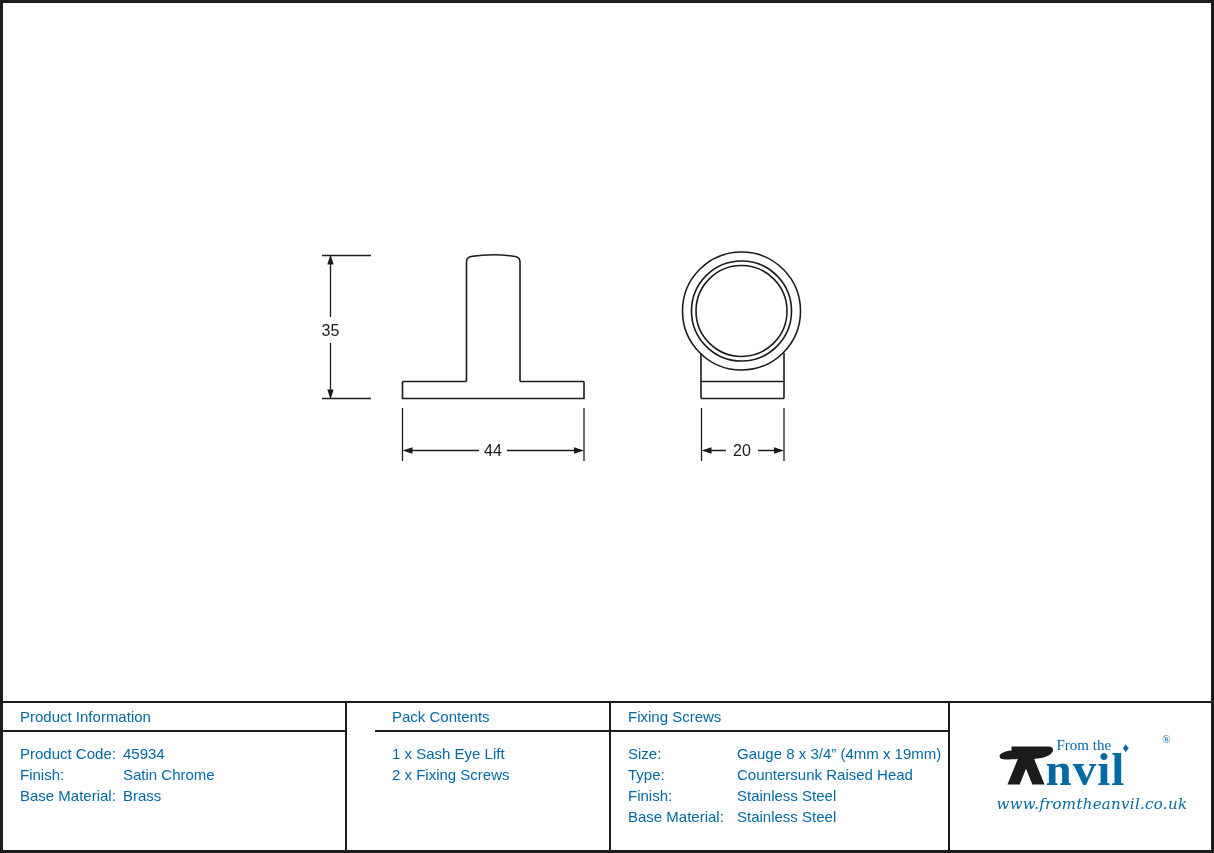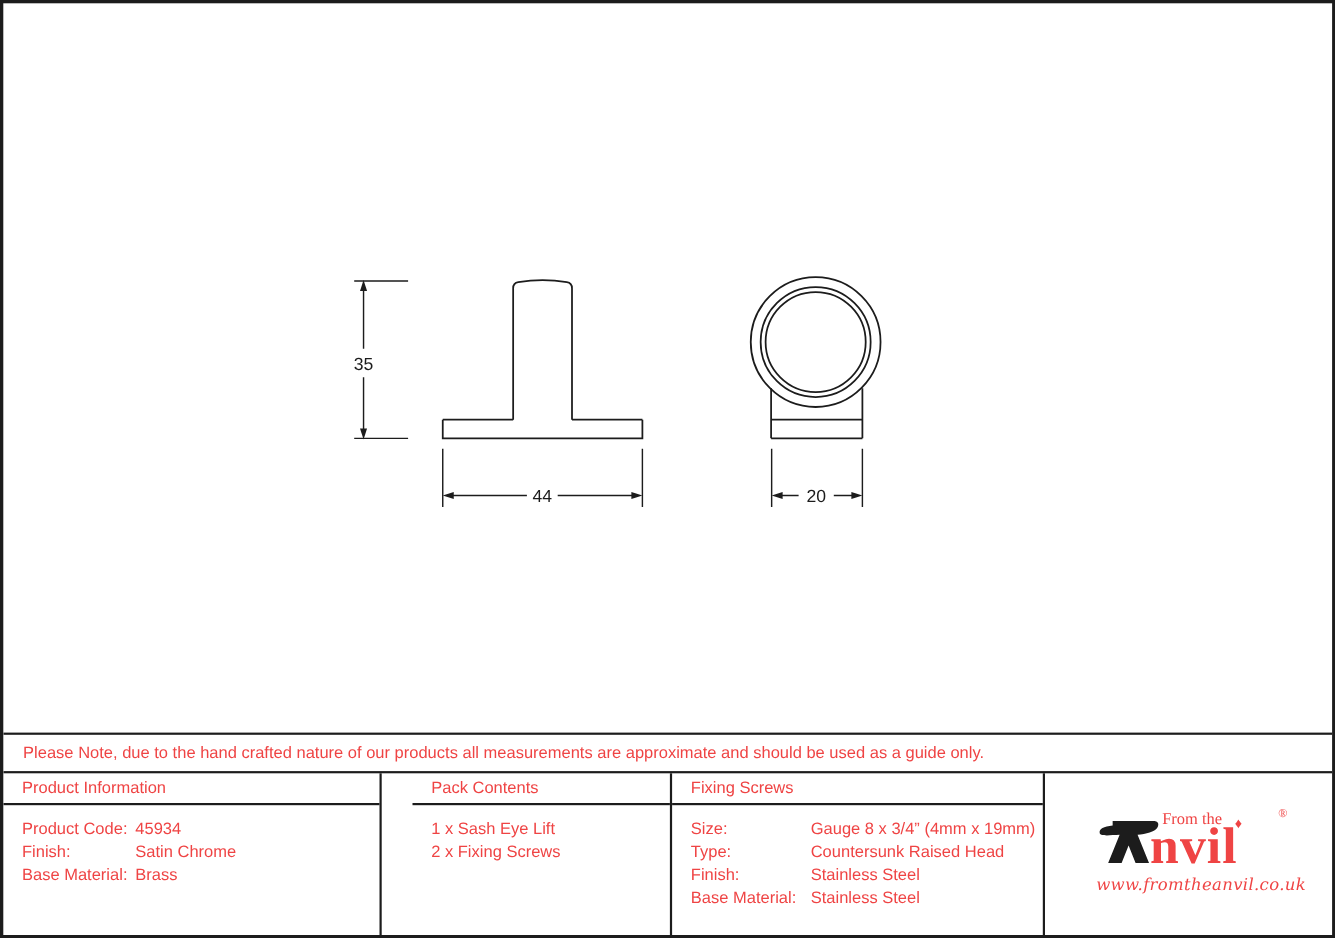--- a/index.html
+++ b/index.html
@@ -4,21 +4,21 @@
 <style>
   html, body { margin: 0; padding: 0; background: #ffffff; }
   .page {
     position: relative;
     width: 1214px;
     height: 853px;
     box-sizing: border-box;
     background: #ffffff;
     border: 3px solid #1c1c1c;
     font-family: "Liberation Sans", sans-serif;
-    color: #ef4444;
+    color: #0369a1;
     overflow: hidden;
   }
   .drawing-svg {
     position: absolute;
     left: 0; top: 0;
     width: 1208px; height: 663px;
     display: block;
   }
   .dim-text {
     font-family: "Liberation Sans", sans-serif;
@@ -147,23 +147,20 @@
       <path d="M701.5,450.5 L711.5,447.3 L711.5,453.7 Z"></path>
       <path d="M784,450.5 L774,447.3 L774,453.7 Z"></path>
     </g>
     <g text-anchor="middle">
       <text class="dim-text" x="330.5" y="336">35</text>
       <text class="dim-text" x="493" y="456">44</text>
       <text class="dim-text" x="742" y="456">20</text>
     </g>
   </svg>
 
-  <div class="note-row">
-    <span>Please Note, due to the hand crafted nature of our products all measurements are approximate and should be used as a guide only.</span>
-  </div>
 
   <div class="info-table">
 
     <div class="col col-product">
       <div class="col-header">Product Information</div>
       <div class="col-body">
         <div class="kv-row">
           <span class="k">Product Code:</span>
           <span class="v">45934</span>
         </div>

